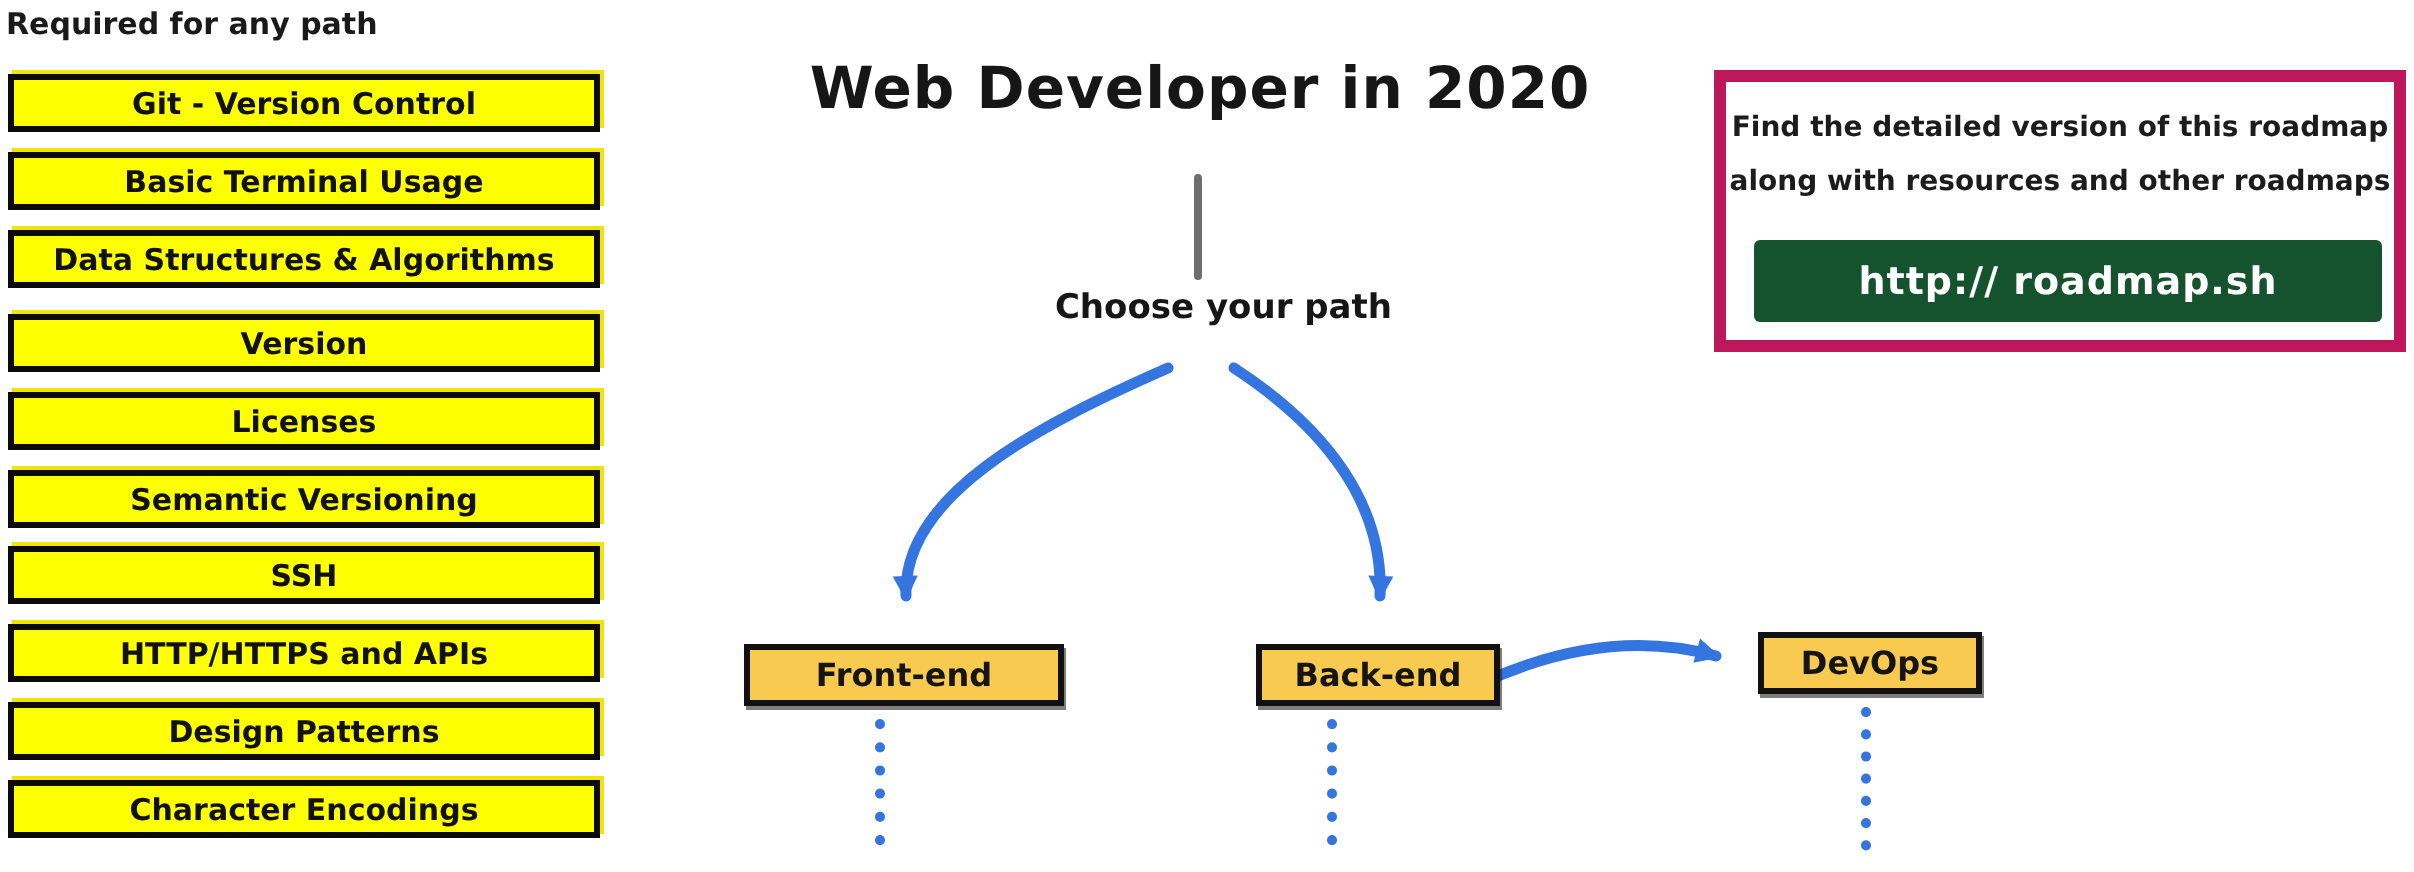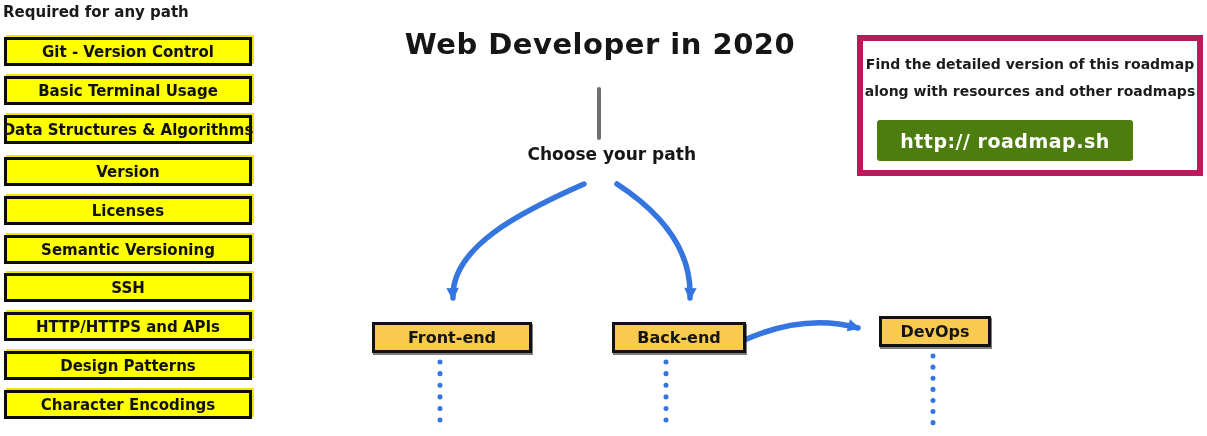--- a/index.html
+++ b/index.html
@@ -8,21 +8,21 @@
     font-family: "DejaVu Sans", "Liberation Sans", sans-serif;
     width: 1207px; height: 436px; position: relative; overflow: hidden;
   }
   #canvas { position: absolute; inset: 0; width: 1207px; height: 436px; }
 
   .left-header {
     position: absolute; left: 3px; top: 3px;
     font-size: 15px; font-weight: 700; color: #1a1a1a;
   }
   .topic-box {
-    position: absolute; left: 4px; width: 248px; height: 29px;
+    position: absolute; left: 4px; width: 296px; height: 29px;
     background: #feff00; border: 3px solid #0b0b0b;
     box-shadow: 2px -2px 0 0 #f0e400;
     display: flex; align-items: center; justify-content: center;
     font-size: 15px; font-weight: 700; color: #111;
     white-space: nowrap;
   }
 
   .main-title {
     position: absolute; left: 370px; top: 27px; width: 460px;
     text-align: center; font-size: 29px; font-weight: 700; color: #161616;
@@ -36,34 +36,34 @@
 
   .path-box {
     position: absolute; height: 31px;
     background: #f8ca50; border: 3px solid #111;
     box-shadow: 1px 2px 0 0 rgba(20,20,20,0.55);
     display: flex; align-items: center; justify-content: center;
     font-size: 16px; font-weight: 700; color: #151515;
     white-space: nowrap;
   }
   #path-front { left: 372px; top: 322px; width: 160px; }
-  #path-back  { left: 612px; top: 322px; width: 134px; }
+  #path-back  { left: 628px; top: 322px; width: 122px; }
   #path-devops{ left: 879px; top: 316px; width: 112px; }
 
   .info-box {
     position: absolute; left: 857px; top: 35px; width: 346px; height: 141px;
     background: #ffffff; border: 6px solid #be185d;
   }
   .info-line { text-align: center; font-size: 14px; font-weight: 700;
     color: #1c1c1c; white-space: nowrap; }
   .info-line.l1 { margin-top: 15px; }
   .info-line.l2 { margin-top: 11px; }
   .url-button {
-    position: absolute; left: 14px; top: 79px; width: 256px; height: 41px;
-    background: #4d7c0f; border: none; border-radius: 3px;
+    position: absolute; left: 14px; top: 79px; width: 314px; height: 41px;
+    background: #14532d; border: none; border-radius: 3px;
     color: #ffffff; font-family: inherit;
     font-size: 19px; font-weight: 700; letter-spacing: 0.5px;
     display: flex; align-items: center; justify-content: center;
     cursor: pointer; white-space: nowrap; text-align: right;
   }
 
   svg.overlay { position: absolute; inset: 0; pointer-events: none; }
 </style>
 </head>
 <body>

